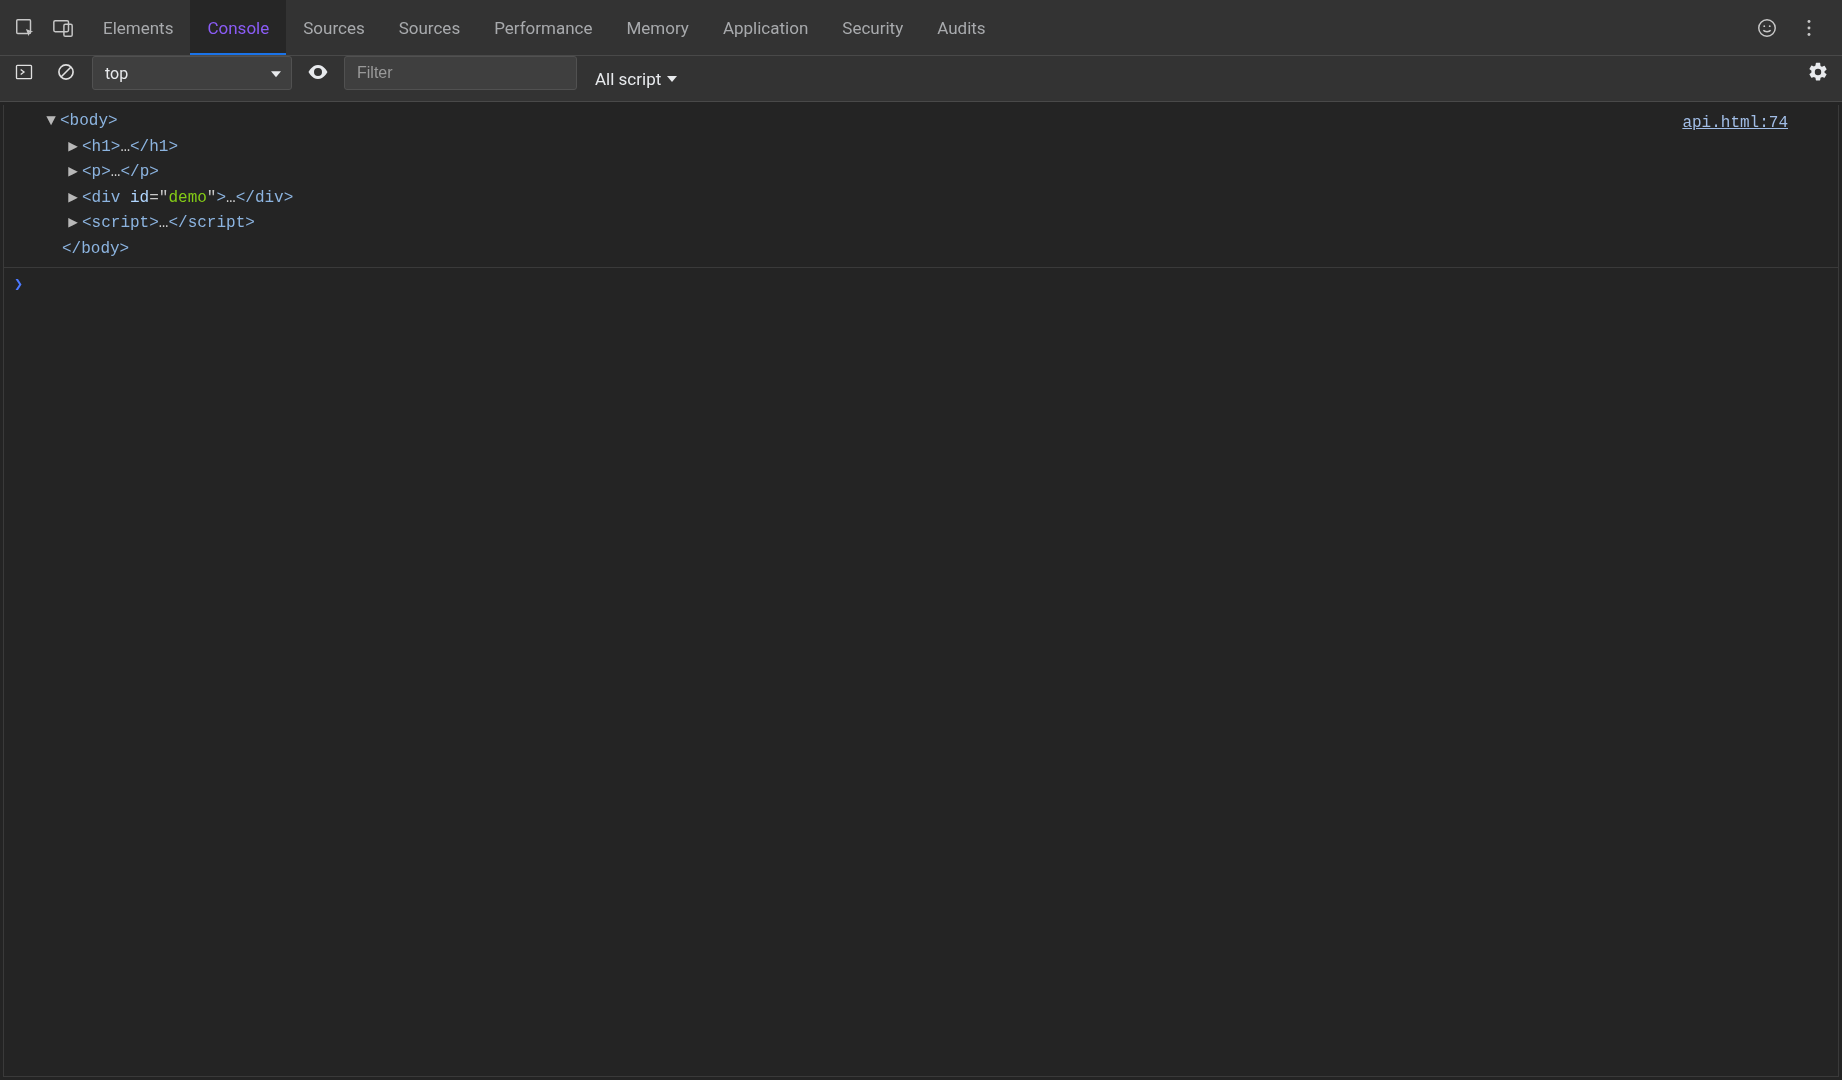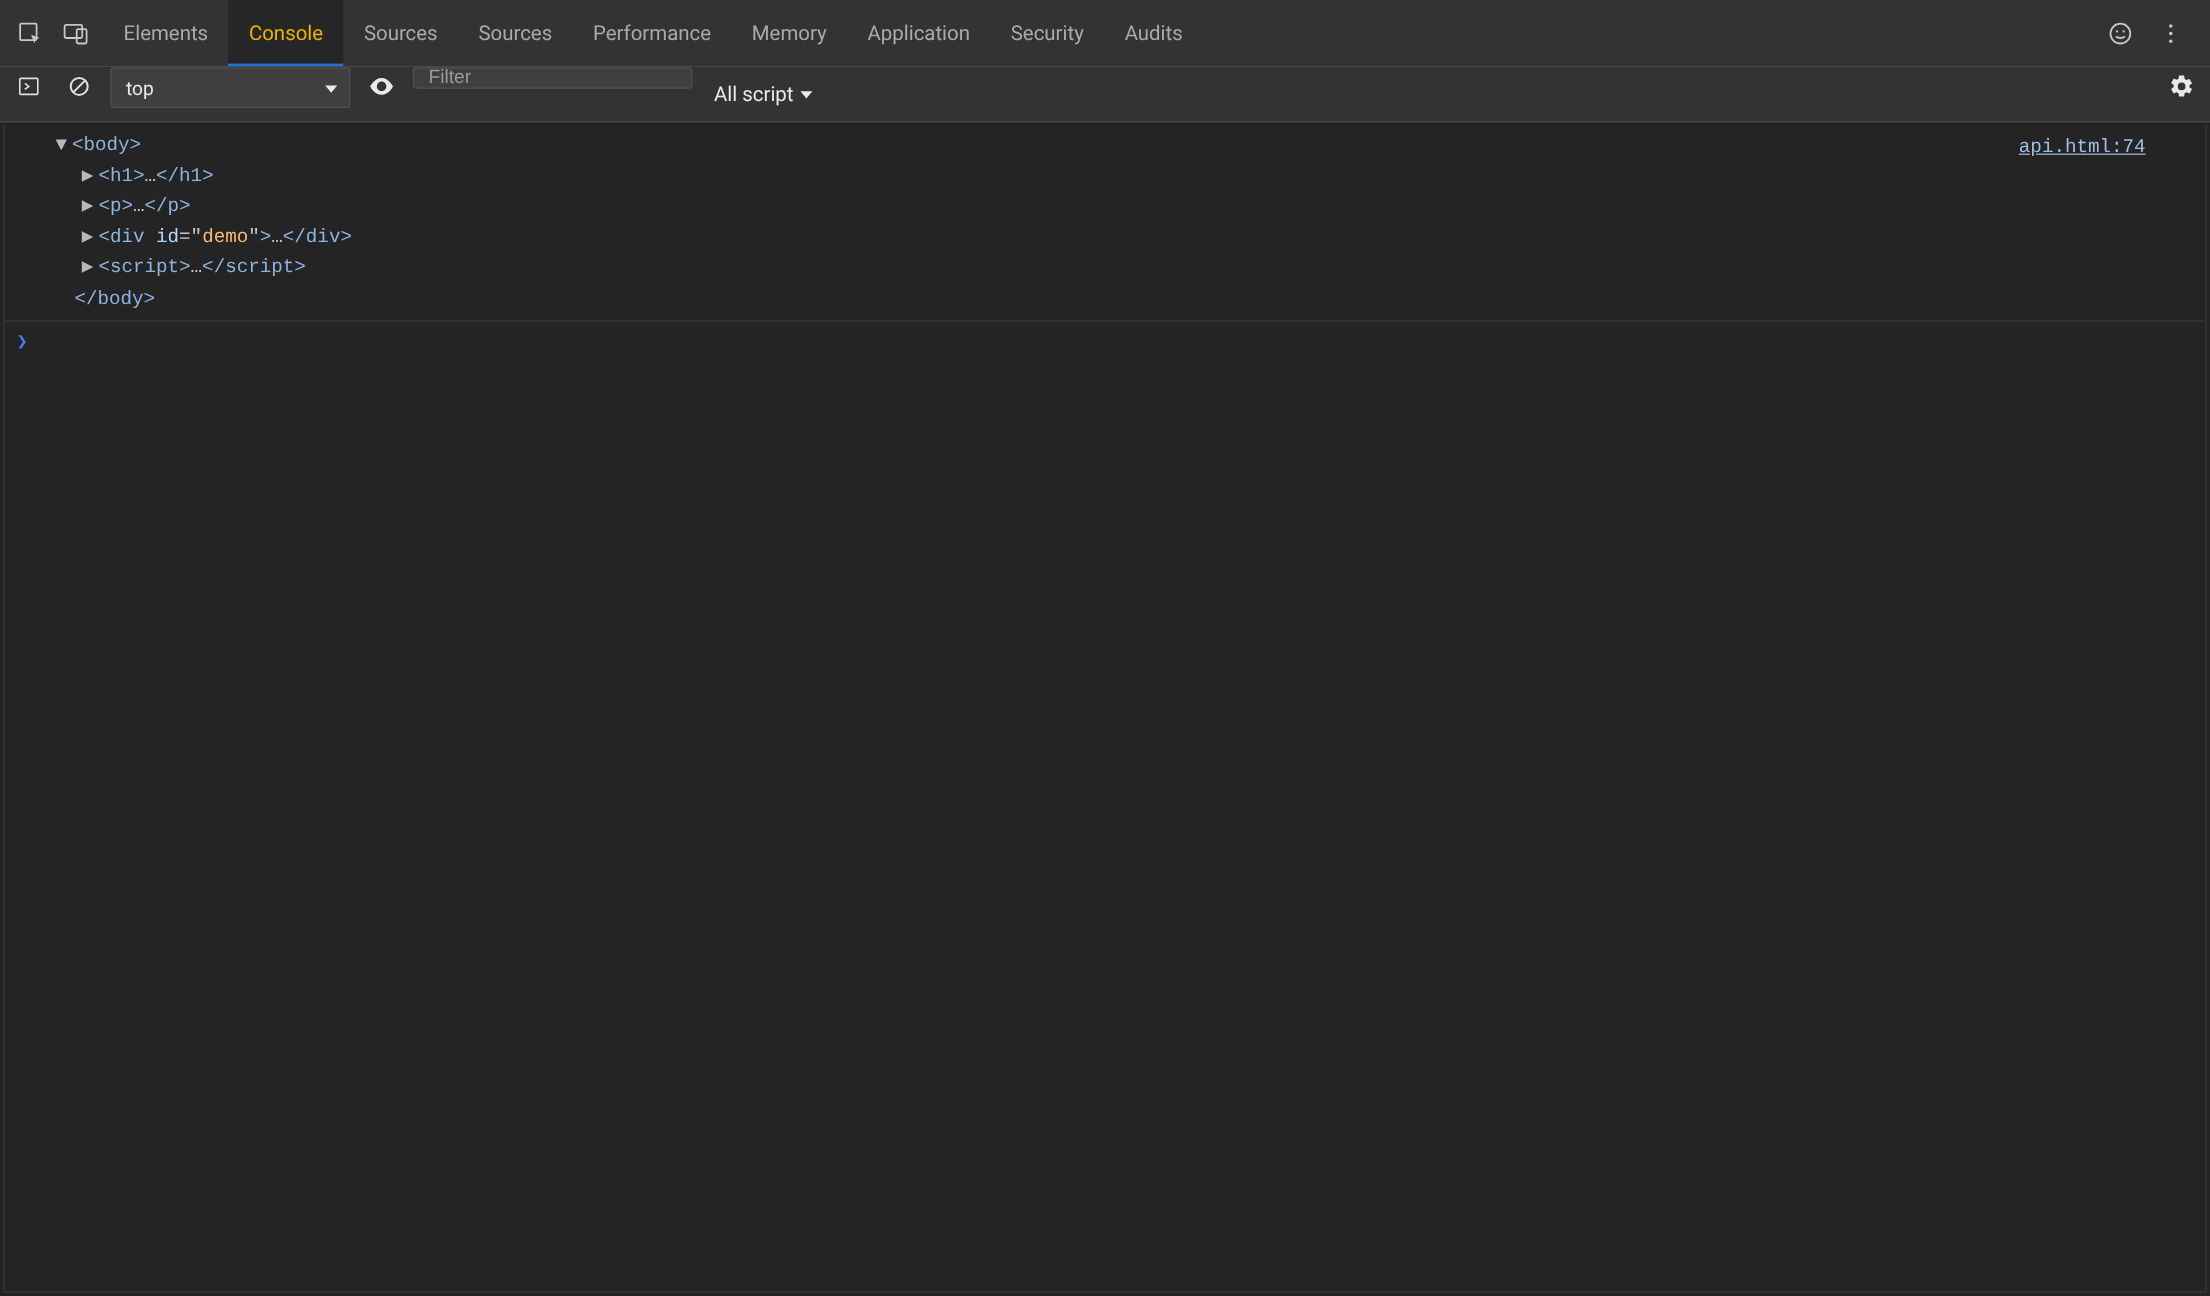--- a/index.html
+++ b/index.html
@@ -50,21 +50,21 @@
     .tab {
       display: flex;
       align-items: center;
       padding: 0 17px;
       color: #a8aaad;
       font-size: 17px;
       cursor: pointer;
       position: relative;
     }
     .tab.active {
-      color: #eab308;
+      color: #8b5cf6;
       background: #262626;
       align-items: center;
     }
     .tab.active::after {
       content: "";
       position: absolute;
       bottom: 0;
       left: 0;
       right: 0;
       height: 2px;
@@ -151,21 +151,21 @@
     }
     .eye-btn svg {
       width: 24px;
       height: 24px;
       fill: currentColor;
     }
     .filter-input {
       background: #3f3f3f;
       border: 1px solid #515151;
       border-radius: 3px;
-      height: 18px;
+      height: 34px;
       padding: 0 12px;
       color: #e8eaed;
       font-size: 16px;
       min-width: 180px;
       outline: none;
     }
     .filter-input::placeholder {
       color: #9a9a9a;
     }
     .levels-select {
@@ -234,21 +234,21 @@
       color: #b8b8b8;
       cursor: pointer;
       user-select: none;
       text-align: center;
       margin-right: 2px;
     }
     .indent-1 { padding-left: 22px; }
     .tag-bracket { color: #8cb4e0; }
     .attr-name { color: #b0d6ff; }
     .attr-eq { color: #c8c8c8; }
-    .attr-value { color: #fdba74; }
+    .attr-value { color: #84cc16; }
     .ellipsis { color: #d0d0d0; }
     .prompt-row {
       display: flex;
       align-items: flex-start;
       padding: 6px 10px;
     }
     .prompt-arrow {
       color: #4c79ff;
       font-weight: bold;
       width: 18px;

